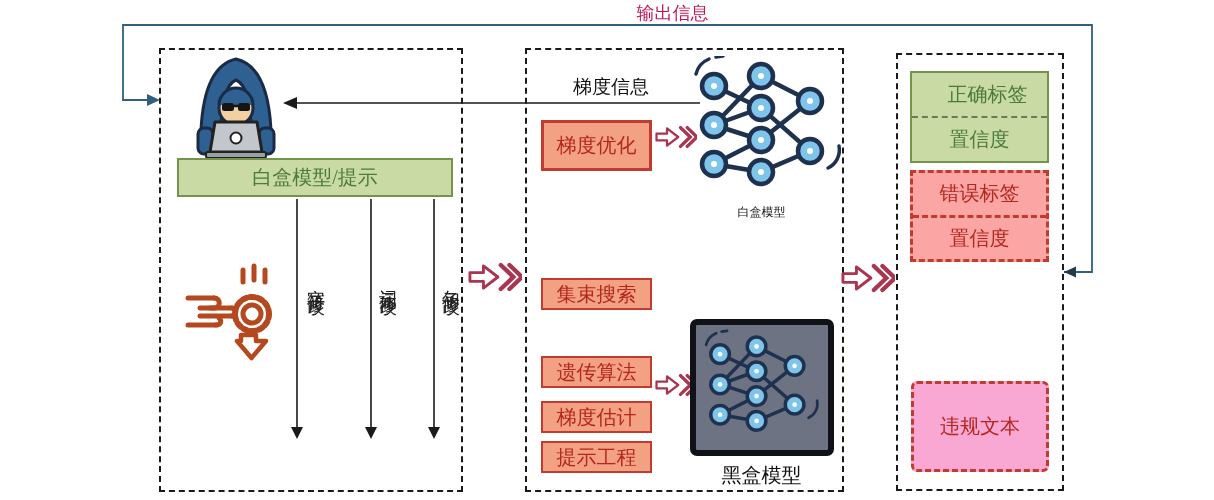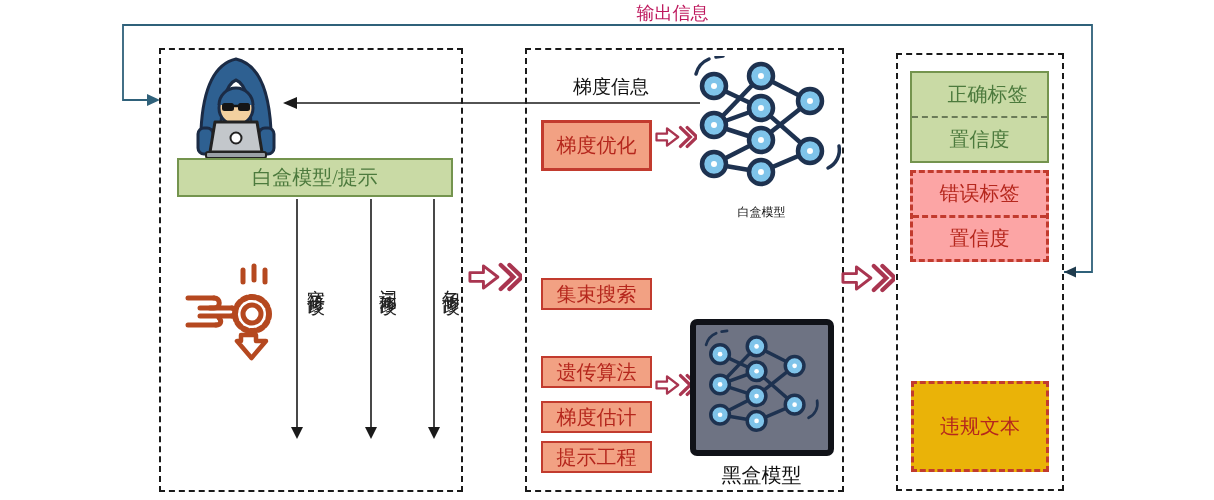--- a/index.html
+++ b/index.html
@@ -13,21 +13,21 @@
           font-family:"Liberation Serif","DejaVu Serif",serif;}
   .abs{position:absolute;box-sizing:border-box;}
   .title{left:560px;top:1px;width:225px;height:22px;text-align:center;font-size:18px;color:#be185d;z-index:3;}
   .panel{border:2px dashed var(--panel-border,#1a1a1a);z-index:1;background:transparent;}
   .panel.left{left:159px;top:48px;width:304px;height:444px;}
   .panel.mid{left:525px;top:48px;width:319px;height:444px;}
   .panel.right{left:896px;top:53px;width:168px;height:438px;}
   .box{display:flex;align-items:center;justify-content:center;z-index:2;font-size:20px;}
   .green-box{background:var(--green-fill,#c9daa5);border:2px solid var(--green-border,#74944e);color:var(--green-text,#4c7a3d);}
   .red-solid{background:var(--red-fill,#f2a183);border:3px solid var(--red-border,#c23b2e);color:var(--red-text,#b5271d);}
-  .red-dashed{background:#eab308;border:3px dashed var(--red-border,#c23b2e);color:var(--red-text,#b5271d);border-radius:0;}
+  .red-dashed{background:#f9a8d4;border:3px dashed var(--red-border,#c23b2e);color:var(--red-text,#b5271d);border-radius:6px;}
   .dbl{z-index:2;display:flex;flex-direction:column;}
   .dbl .cell{flex:1;display:flex;align-items:center;justify-content:center;font-size:20px;}
   .green-dbl{background:var(--green-fill,#c9daa5);border:2px solid var(--green-border,#74944e);color:var(--green-text,#4c7a3d);}
   .green-dbl .cell:first-child{border-bottom:2px dashed #6b7b58;padding-left:16px;}
   .red-dbl{background:#fca5a5;border:3px dashed var(--red-border,#c23b2e);color:var(--red-text,#b5271d);border-radius:0;}
   .red-dbl .cell:first-child{border-bottom:3px dashed var(--red-border,#c23b2e);}
   .normal-box{background:var(--green-fill,#c9daa5);border:3px solid #52663e;color:#3d5232;}
   .v-label{writing-mode:vertical-rl;text-orientation:upright;font-size:18px;color:#222;letter-spacing:3px;
            z-index:2;display:flex;align-items:center;}
   .lbl{z-index:2;text-align:center;color:#111;}

